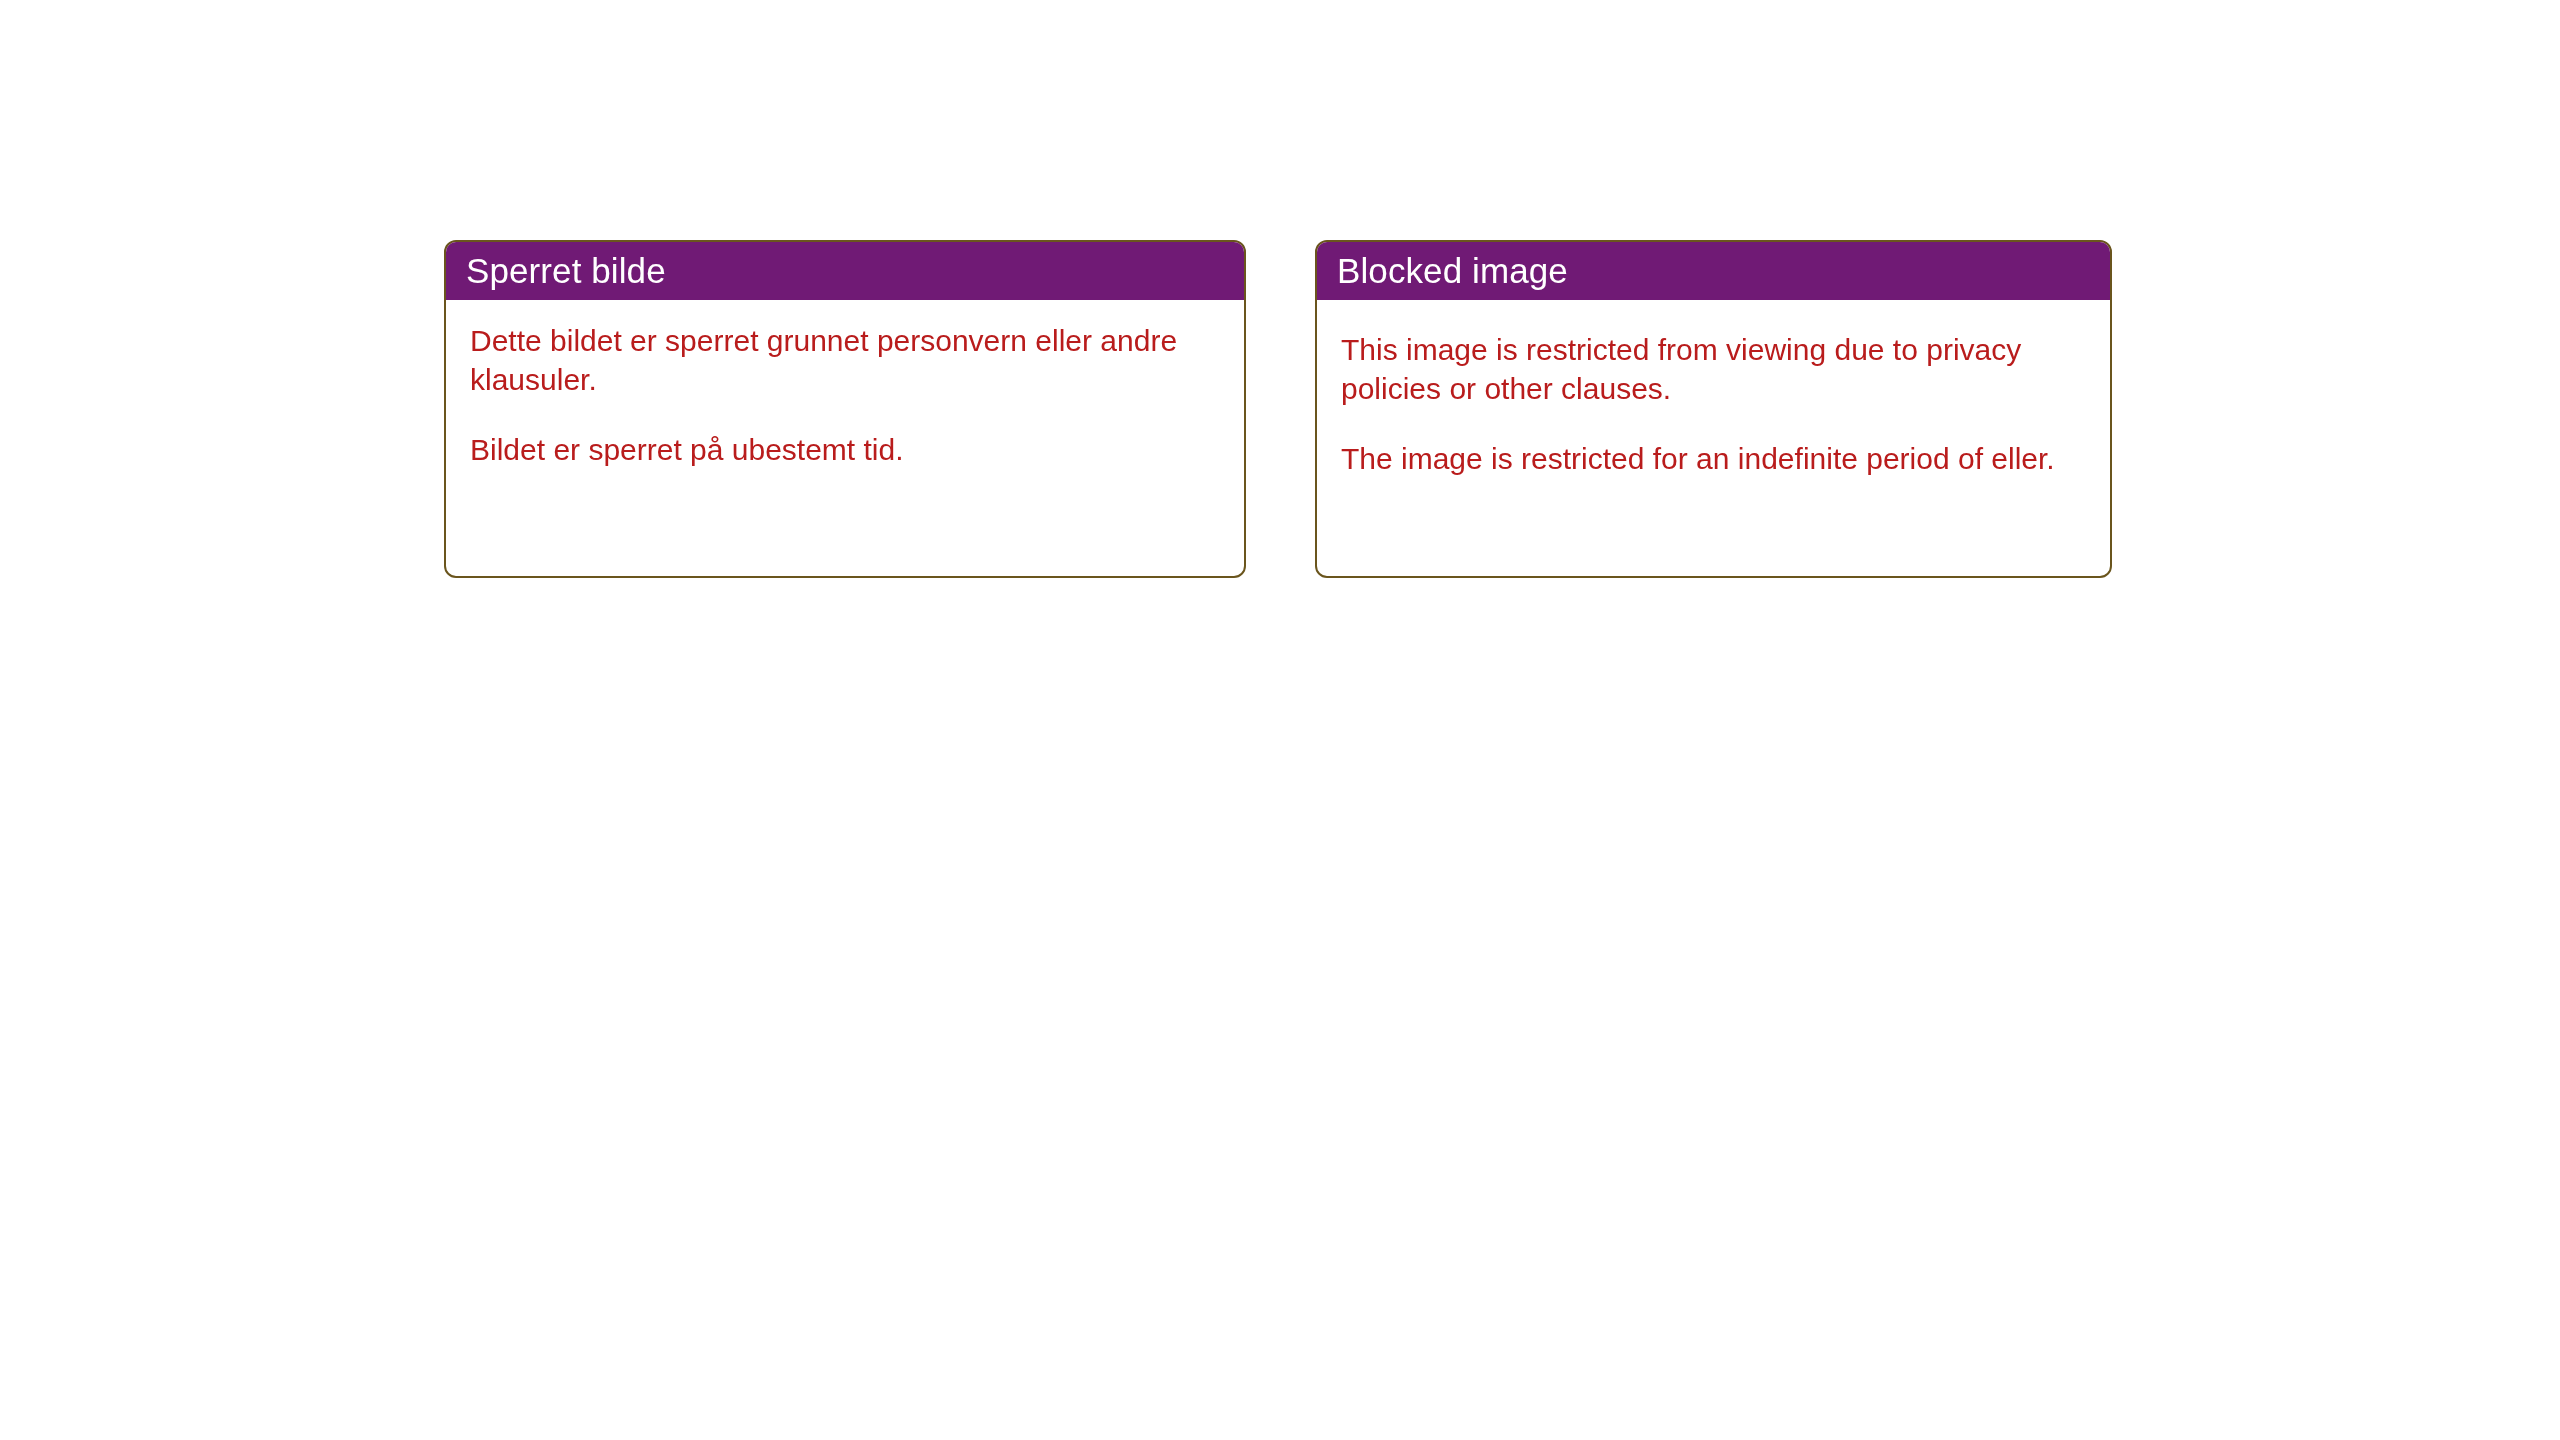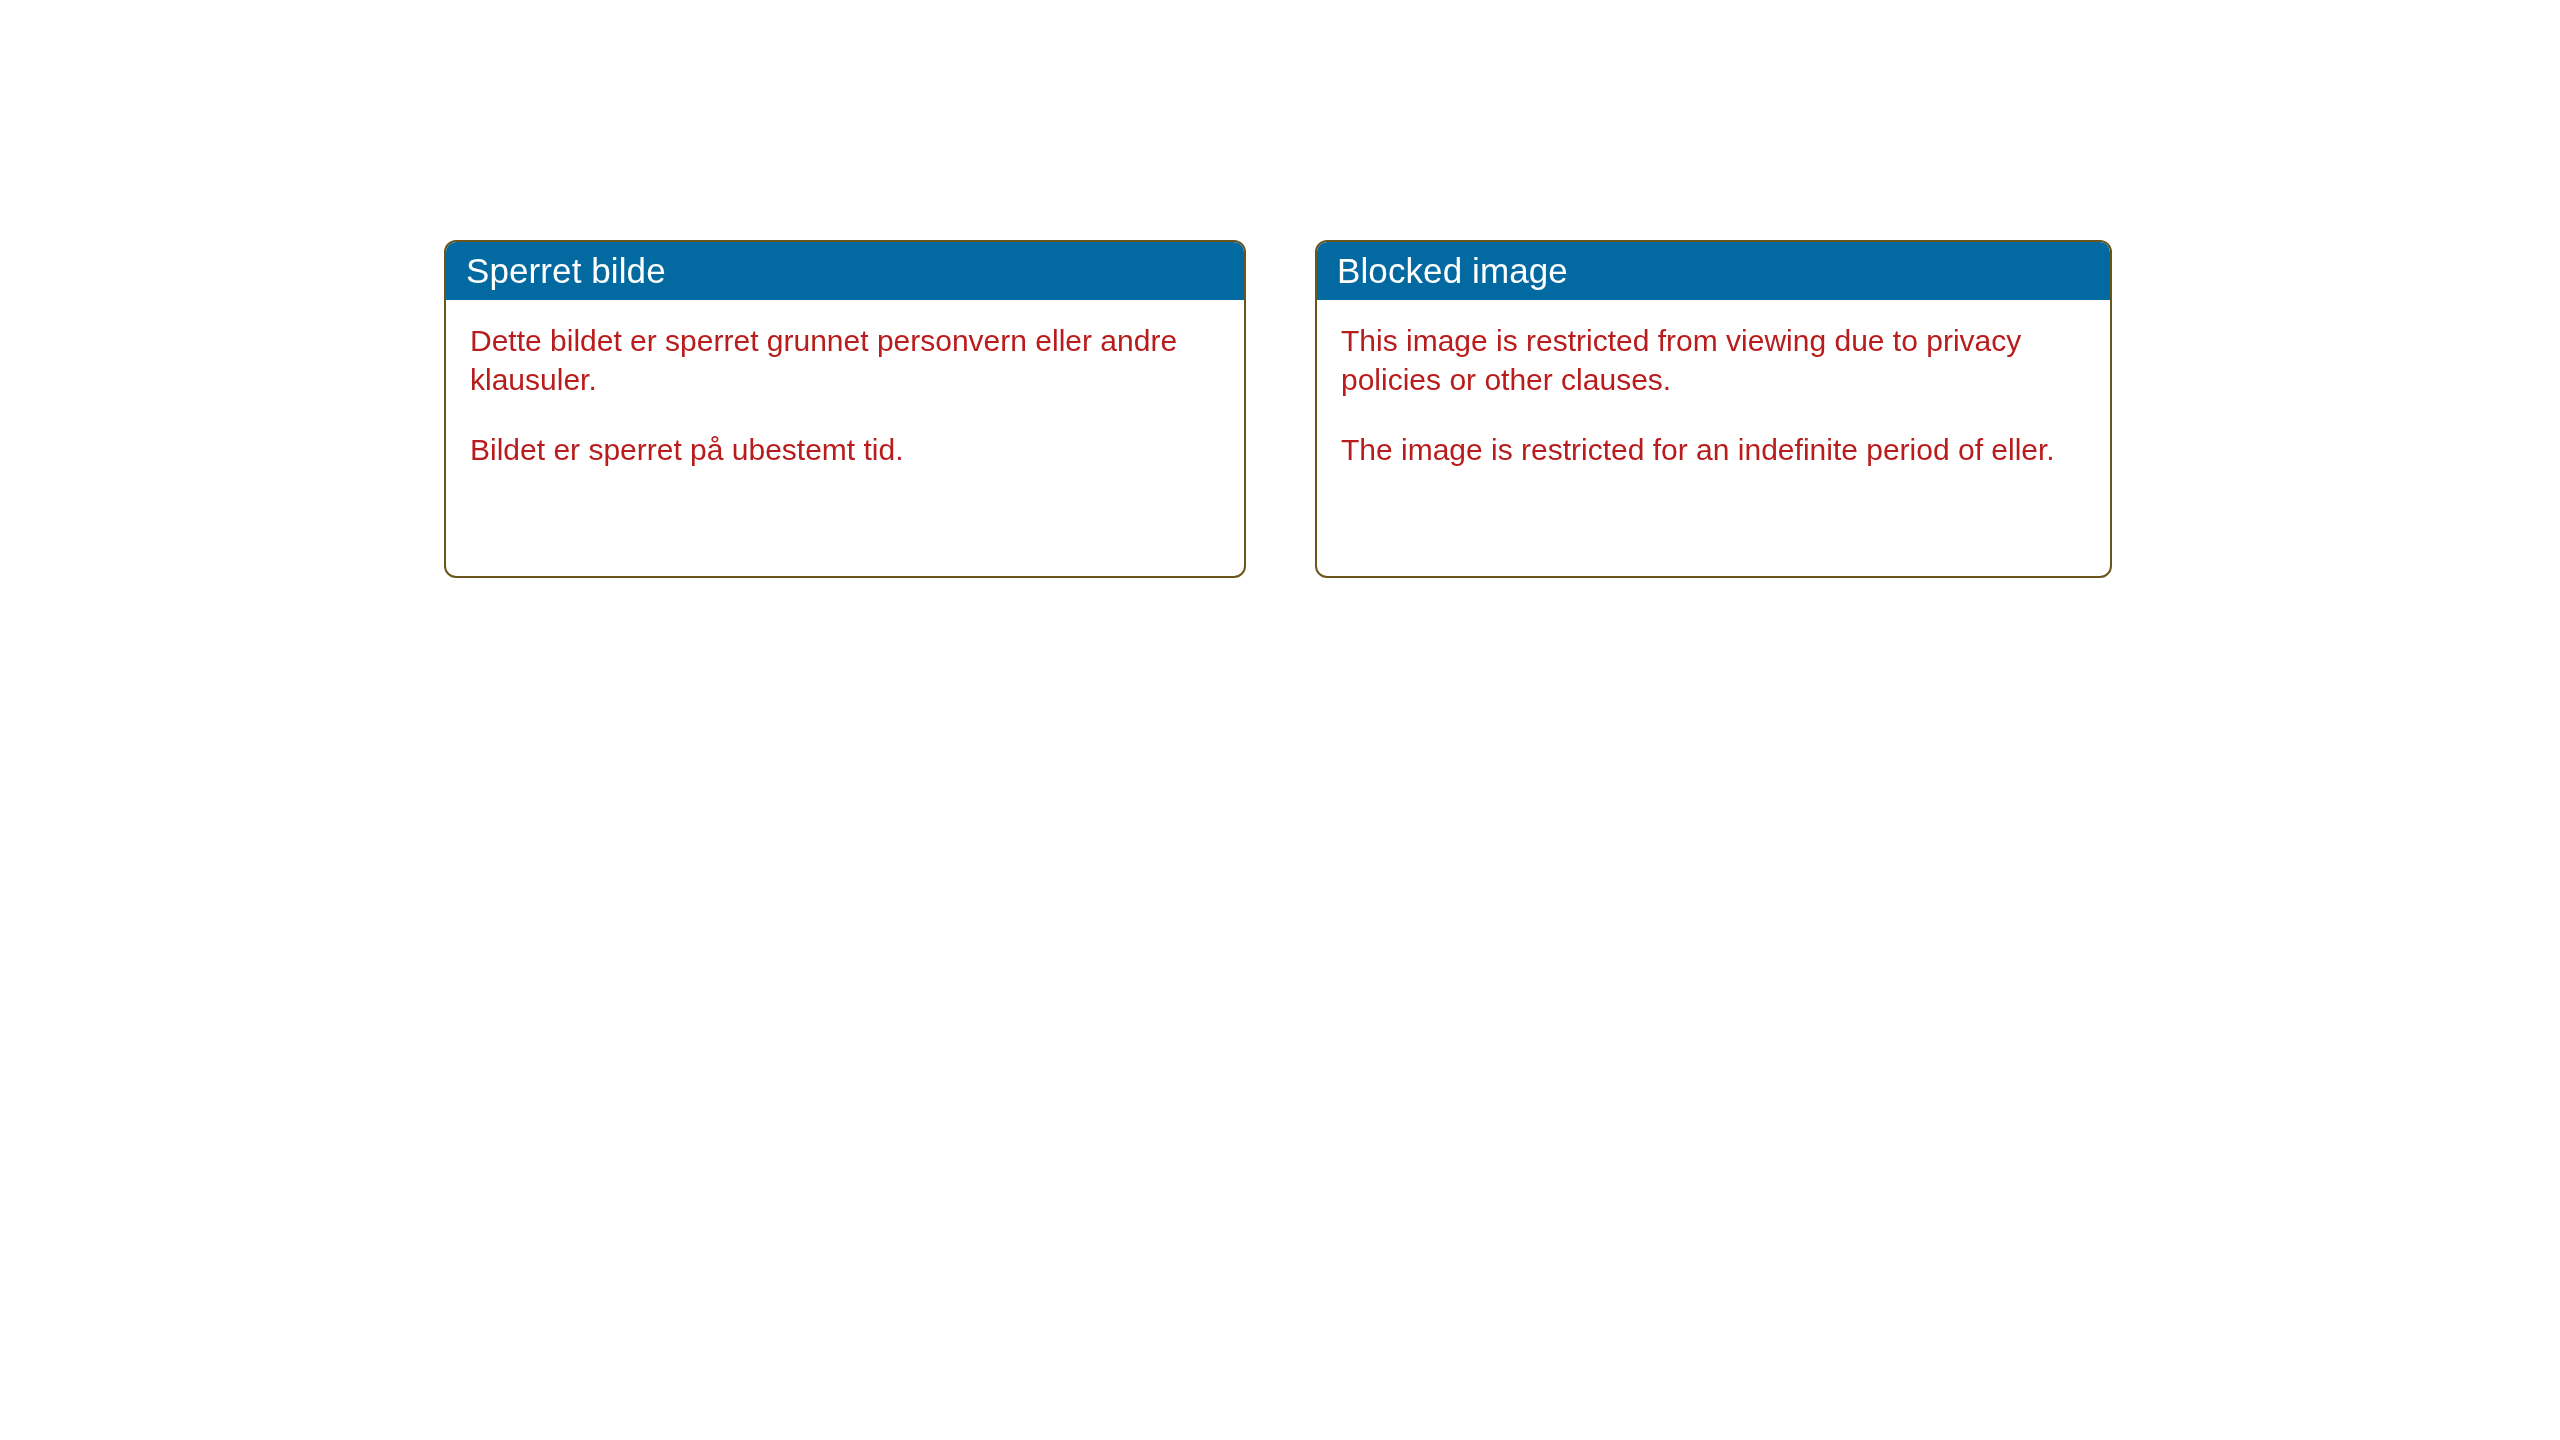--- a/index.html
+++ b/index.html
@@ -30,24 +30,24 @@
     border: 2px solid #6a551d;
     border-radius: 12px;
     box-sizing: border-box;
     display: flex;
     flex-direction: column;
     height: 338px;
     overflow: hidden;
   }
 
   .notice-card.card-left  { width: 802px; }
-  .notice-card.card-right { width: 797px; }
+  .notice-card.card-right { width: 797px; gap: 9px; }
 
   .card-header {
-    background: #0369a1;
+    background: #701a75;
     color: #ffffff;
     height: 60px;
     min-height: 60px;
     display: flex;
     align-items: center;
     padding: 0 0 0 22px;
     box-sizing: border-box;
     border-top-left-radius: 10px;
     border-top-right-radius: 10px;
     margin: -2px -2px 0 -2px;

